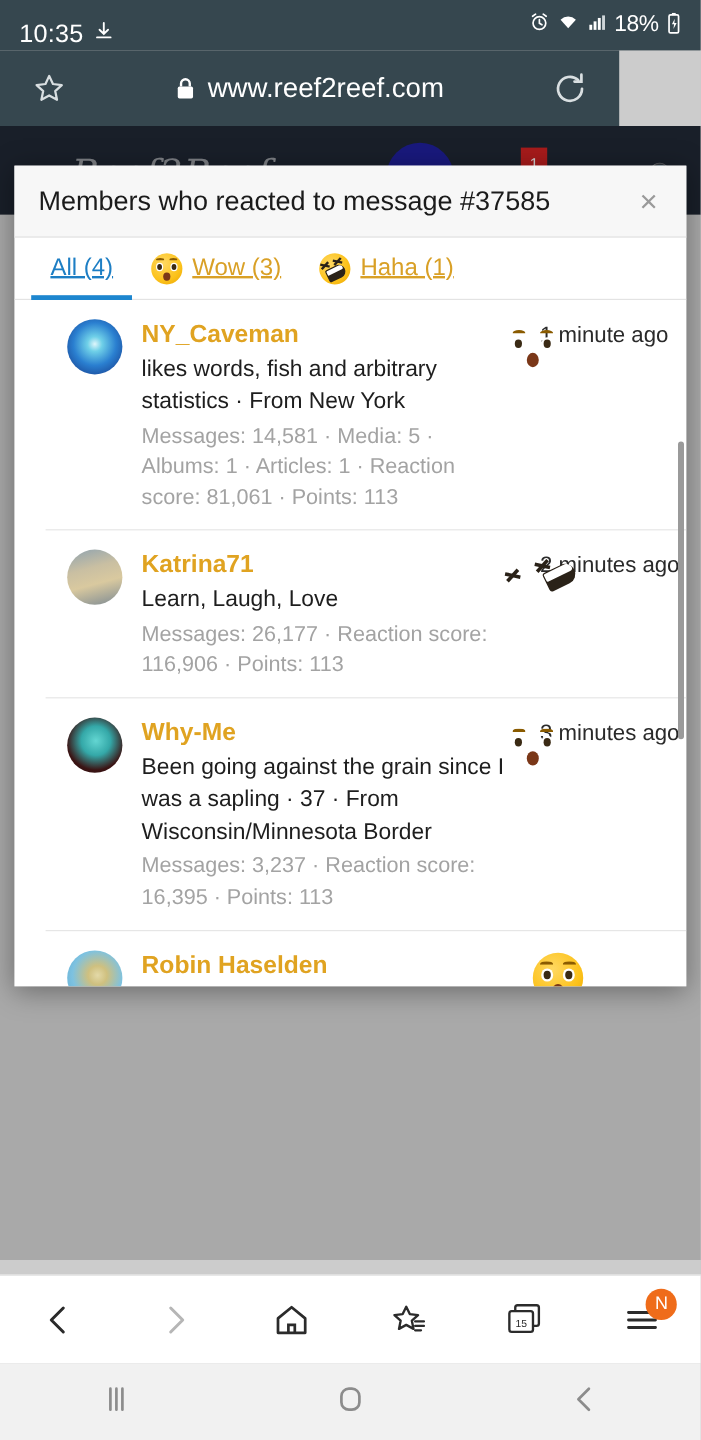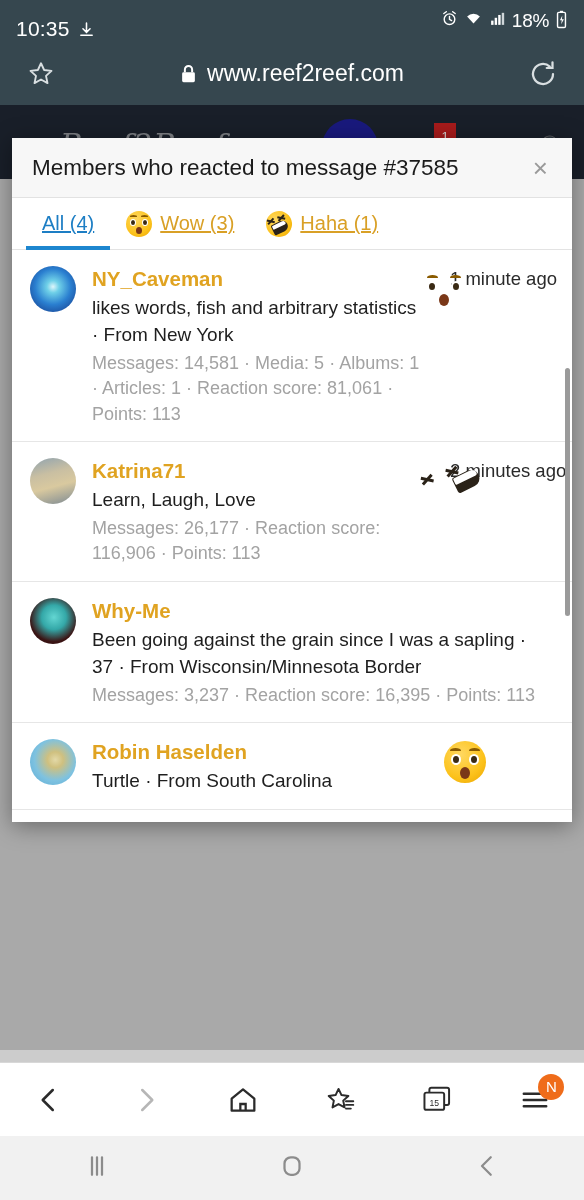--- a/index.html
+++ b/index.html
@@ -11,29 +11,29 @@
   }
   .phone { position: relative; width: 584px; height: 1200px; background: #cccccc; }
 
   
   .statusbar {
     position: absolute; top: 0; left: 0; width: 584px; height: 42px;
     background: #36474f; color: #ffffff;
     display: flex; align-items: center; justify-content: space-between;
     padding: 0 16px;
   }
-  .sb-left { display: flex; align-items: center; gap: 8px; margin-top: 16px; }
+  .sb-left { display: flex; gap: 8px; margin-top: 16px; }
   .sb-time { font-size: 21px; letter-spacing: .2px; }
   .sb-right { display: flex; align-items: flex-start; gap: 6px; font-size: 18px; }
   .sb-batt { font-size: 19px; letter-spacing: -.3px; }
   .ic { display: inline-block; line-height: 0; }
 
   
   .urlbar {
-    position: absolute; top: 42px; left: 0; width: 584px; height: 63px;
+    position: absolute; top: 42px; left: 0; width: 516px; height: 63px;
     background: #36474f; color: #ffffff;
     display: flex; align-items: center; justify-content: space-between;
     padding: 0 26px;
   }
   .url-text { font-size: 23px; display: flex; align-items: center; gap: 10px; }
   .star-outline, .reload { opacity: .92; }
 
   
   .page { position: absolute; top: 105px; left: 0; width: 584px; height: 945px; background: #cfcfcf; overflow: hidden; }
   .site-header {
@@ -116,21 +116,21 @@
   }
   .tab {
     display: flex; align-items: center; gap: 8px; padding: 0 16px;
     font-size: 20px; color: #d9a026; position: relative; text-decoration: underline;
   }
   .tab.active { color: #1d7ec4; }
   .tab.active::after {
     content: ""; position: absolute; left: 0; right: 0; bottom: -1px; height: 4px; background: #1d86cf;
   }
 
-  .rows { flex: 1 1 auto; position: relative; overflow: hidden; }
+  .rows { flex: 1 1 auto; position: relative; overflow: hidden; padding-left: 26px; }
   .row {
     display: flex; align-items: flex-start; gap: 16px;
     padding: 16px 18px 14px 18px; border-bottom: 1px solid #e6e6e6;
     position: relative;
   }
   .avatar { width: 46px; height: 46px; border-radius: 50%; flex: 0 0 auto; overflow: hidden; }
   .av-caveman { background: radial-gradient(circle at 50% 45%, #dff6fb 0%, #6fd0e8 18%, #2a7fd0 52%, #13307f 100%); }
   .av-katrina { background: linear-gradient(165deg, #8fa3b0 0%, #c9bfa2 35%, #d9c99f 60%, #7d8a93 100%); }
   .av-whyme  { background: radial-gradient(circle at 52% 42%, #63d6d2 0%, #34a8a8 34%, #3b1414 68%, #24090a 100%); }
   .av-robin  { background: radial-gradient(circle at 55% 45%, #e3d9a8 0%, #cfc07f 22%, #7ec2e0 58%, #5aa9d4 100%); }
@@ -423,37 +423,47 @@
         </div>
       </div>
 
       <div class="row">
         <div class="avatar av-whyme"></div>
         <div class="row-main">
           <div class="username">Why-Me</div>
           <div class="user-desc">Been going against the grain since I was a sapling · 37 · From Wisconsin/Minnesota Border</div>
           <div class="user-stats">Messages: 3,237 · Reaction score: 16,395 · Points: 113</div>
         </div>
-      </div>
-
-      <div class="row">
-        <div class="avatar av-robin"></div>
-        <div class="row-main">
-          <div class="username">Robin Haselden</div>
-          <div class="user-desc">Turtle · From South Carolina</div>
-
-        </div>
         <div class="row-right">
           <span class="emo wow">
               <i class="brow l"></i>
               <i class="brow r"></i>
               <i class="eye l"></i>
               <i class="eye r"></i>
               <i class="mouth"></i>
             </span>
+          <span class="time-ago">3 minutes ago</span>
+        </div>
+      </div>
+
+      <div class="row">
+        <div class="avatar av-robin"></div>
+        <div class="row-main">
+          <div class="username">Robin Haselden</div>
+          <div class="user-desc">Turtle · From South Carolina</div>
+
+        </div>
+        <div class="row-right">
+          <span class="emo wow">
+              <i class="brow l"></i>
+              <i class="brow r"></i>
+              <i class="eye l"></i>
+              <i class="eye r"></i>
+              <i class="mouth"></i>
+            </span>
 
         </div>
       </div>
 
       <div class="modal-scrollbar"></div>
     </div>
   </div>
 
   <div class="browserbar">
     <div class="bb-item">

